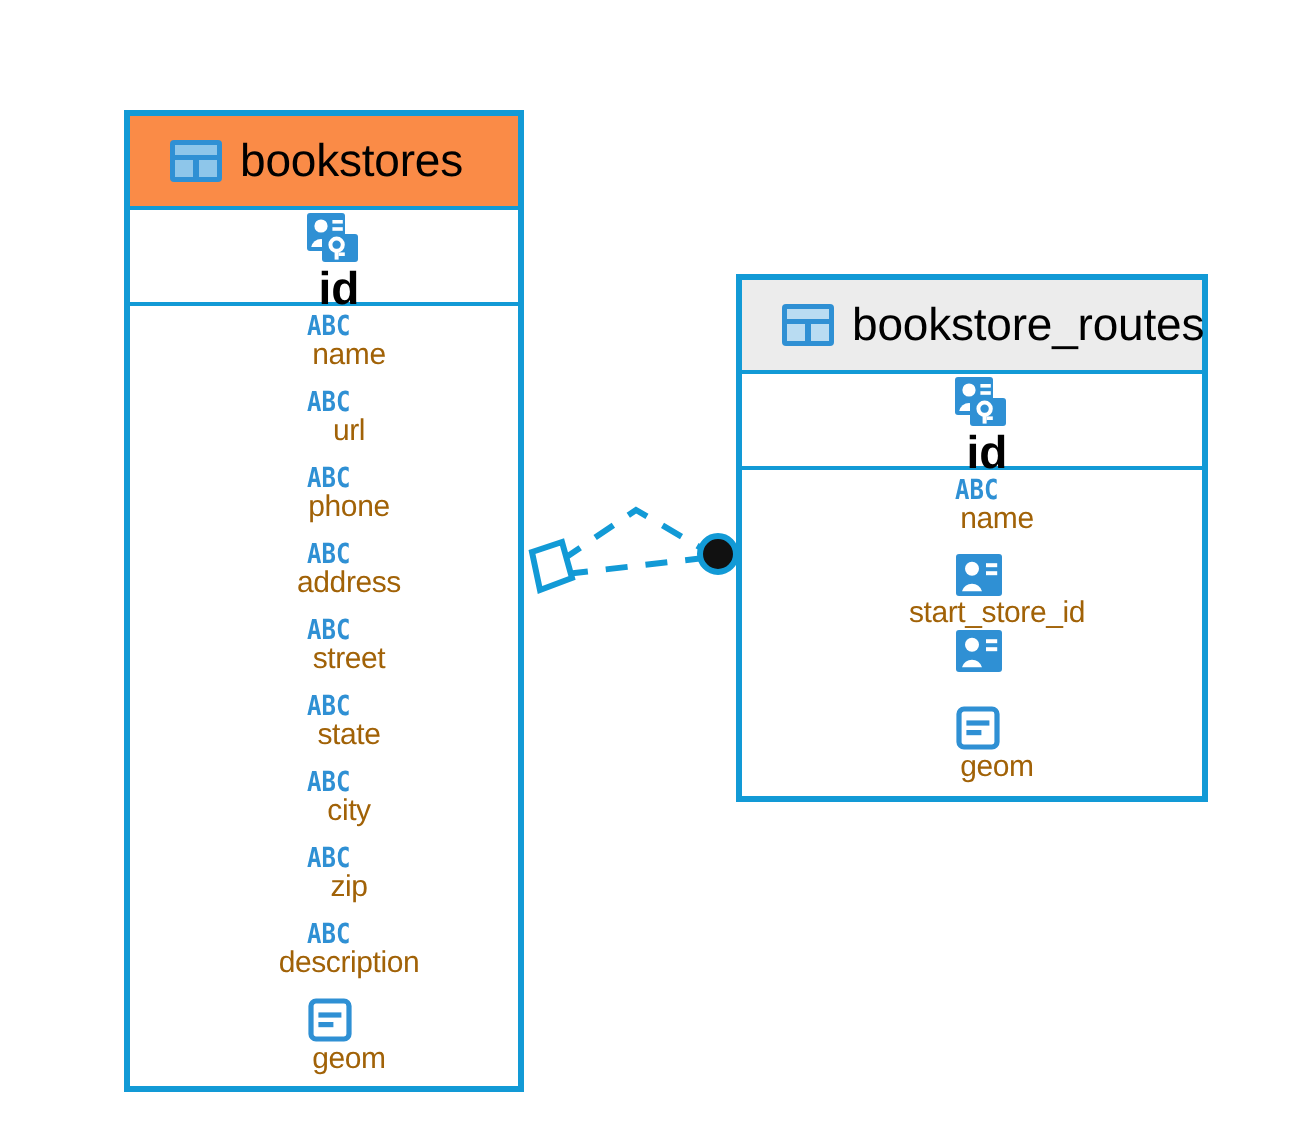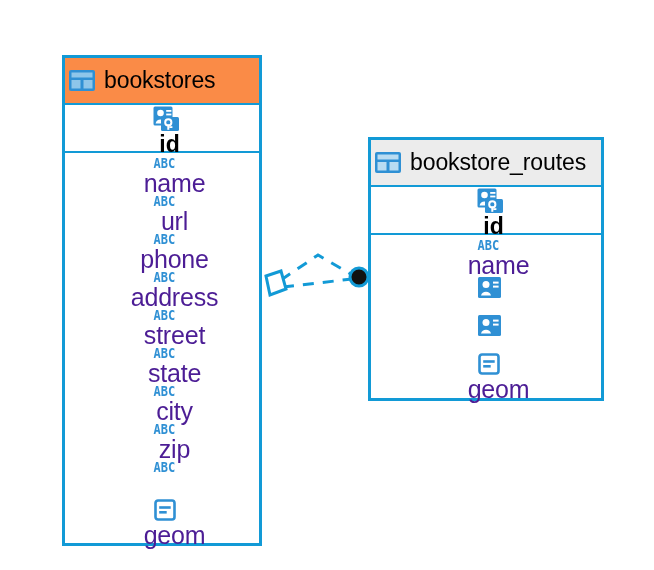--- a/index.html
+++ b/index.html
@@ -43,21 +43,21 @@
     top: 137px;
     width: 236px;
     height: 264px;
   }
 
   .entity-header {
     display: flex;
     align-items: center;
     box-sizing: border-box;
     height: 47px;
-    padding-left: 4px;
+    padding-left: 20px;
     border-bottom: 2px solid #129ad6;
   }
   .entity-header.accent { background: #fa8b47; }
   .entity-header.plain  { background: #ececec; }
 
   .entity-title {
     font-size: 23px;
     color: #000000;
     margin-left: 9px;
     white-space: nowrap;
@@ -85,22 +85,22 @@
     padding-top: 4px;
   }
   .field-row {
     display: flex;
     align-items: center;
     height: 38px;
     padding-left: 9px;
     flex-direction: column;
   }
   .field-row .field-label {
-    font-size: 25px;
-    color: #4c1d95;
+    font-size: 15px;
+    color: #a16207;
     margin-left: 16px;
     white-space: nowrap;
     letter-spacing: -0.2px;
   }
 
   .icon {
     flex: 0 0 auto;
     display: block;
     line-height: 0;
   }
@@ -212,20 +212,21 @@
         <span class="field-label">city</span>
       </div>
 
       <div class="field-row">
         <span class="icon abc-icon">ABC</span>
         <span class="field-label">zip</span>
       </div>
 
       <div class="field-row">
         <span class="icon abc-icon">ABC</span>
+        <span class="field-label">description</span>
       </div>
 
       <div class="field-row">
         <span class="icon" style="width:26px;">
           <svg width="22" height="22" viewBox="0 0 22 22">
             <rect x="1.5" y="1.5" width="19" height="19" rx="2.5" fill="#ffffff" stroke="#2f90d4" stroke-width="2.6"></rect>
             <rect x="5.2" y="7.2" width="11.5" height="2.6" fill="#2f90d4"></rect>
             <rect x="5.2" y="12" width="7.5" height="2.6" fill="#2f90d4"></rect>
           </svg>
         </span>
@@ -276,20 +277,21 @@
       <div class="field-row">
         <span class="icon" style="width:26px;">
           <svg width="23" height="21" viewBox="0 0 23 21">
             <rect x="0" y="0" width="23" height="21" rx="1.5" fill="#2f90d4"></rect>
             <circle cx="8" cy="7.4" r="3.5" fill="#ffffff"></circle>
             <path d="M 3 18.6 a 5.2 5.2 0 0 1 10 0 z" fill="#ffffff"></path>
             <rect x="15" y="4.6" width="5.6" height="2" fill="#ffffff"></rect>
             <rect x="15" y="8.6" width="5.6" height="2" fill="#ffffff"></rect>
           </svg>
         </span>
+        <span class="field-label">start_store_id</span>
       </div>
 
       <div class="field-row">
         <span class="icon" style="width:26px;">
           <svg width="23" height="21" viewBox="0 0 23 21">
             <rect x="0" y="0" width="23" height="21" rx="1.5" fill="#2f90d4"></rect>
             <circle cx="8" cy="7.4" r="3.5" fill="#ffffff"></circle>
             <path d="M 3 18.6 a 5.2 5.2 0 0 1 10 0 z" fill="#ffffff"></path>
             <rect x="15" y="4.6" width="5.6" height="2" fill="#ffffff"></rect>
             <rect x="15" y="8.6" width="5.6" height="2" fill="#ffffff"></rect>

